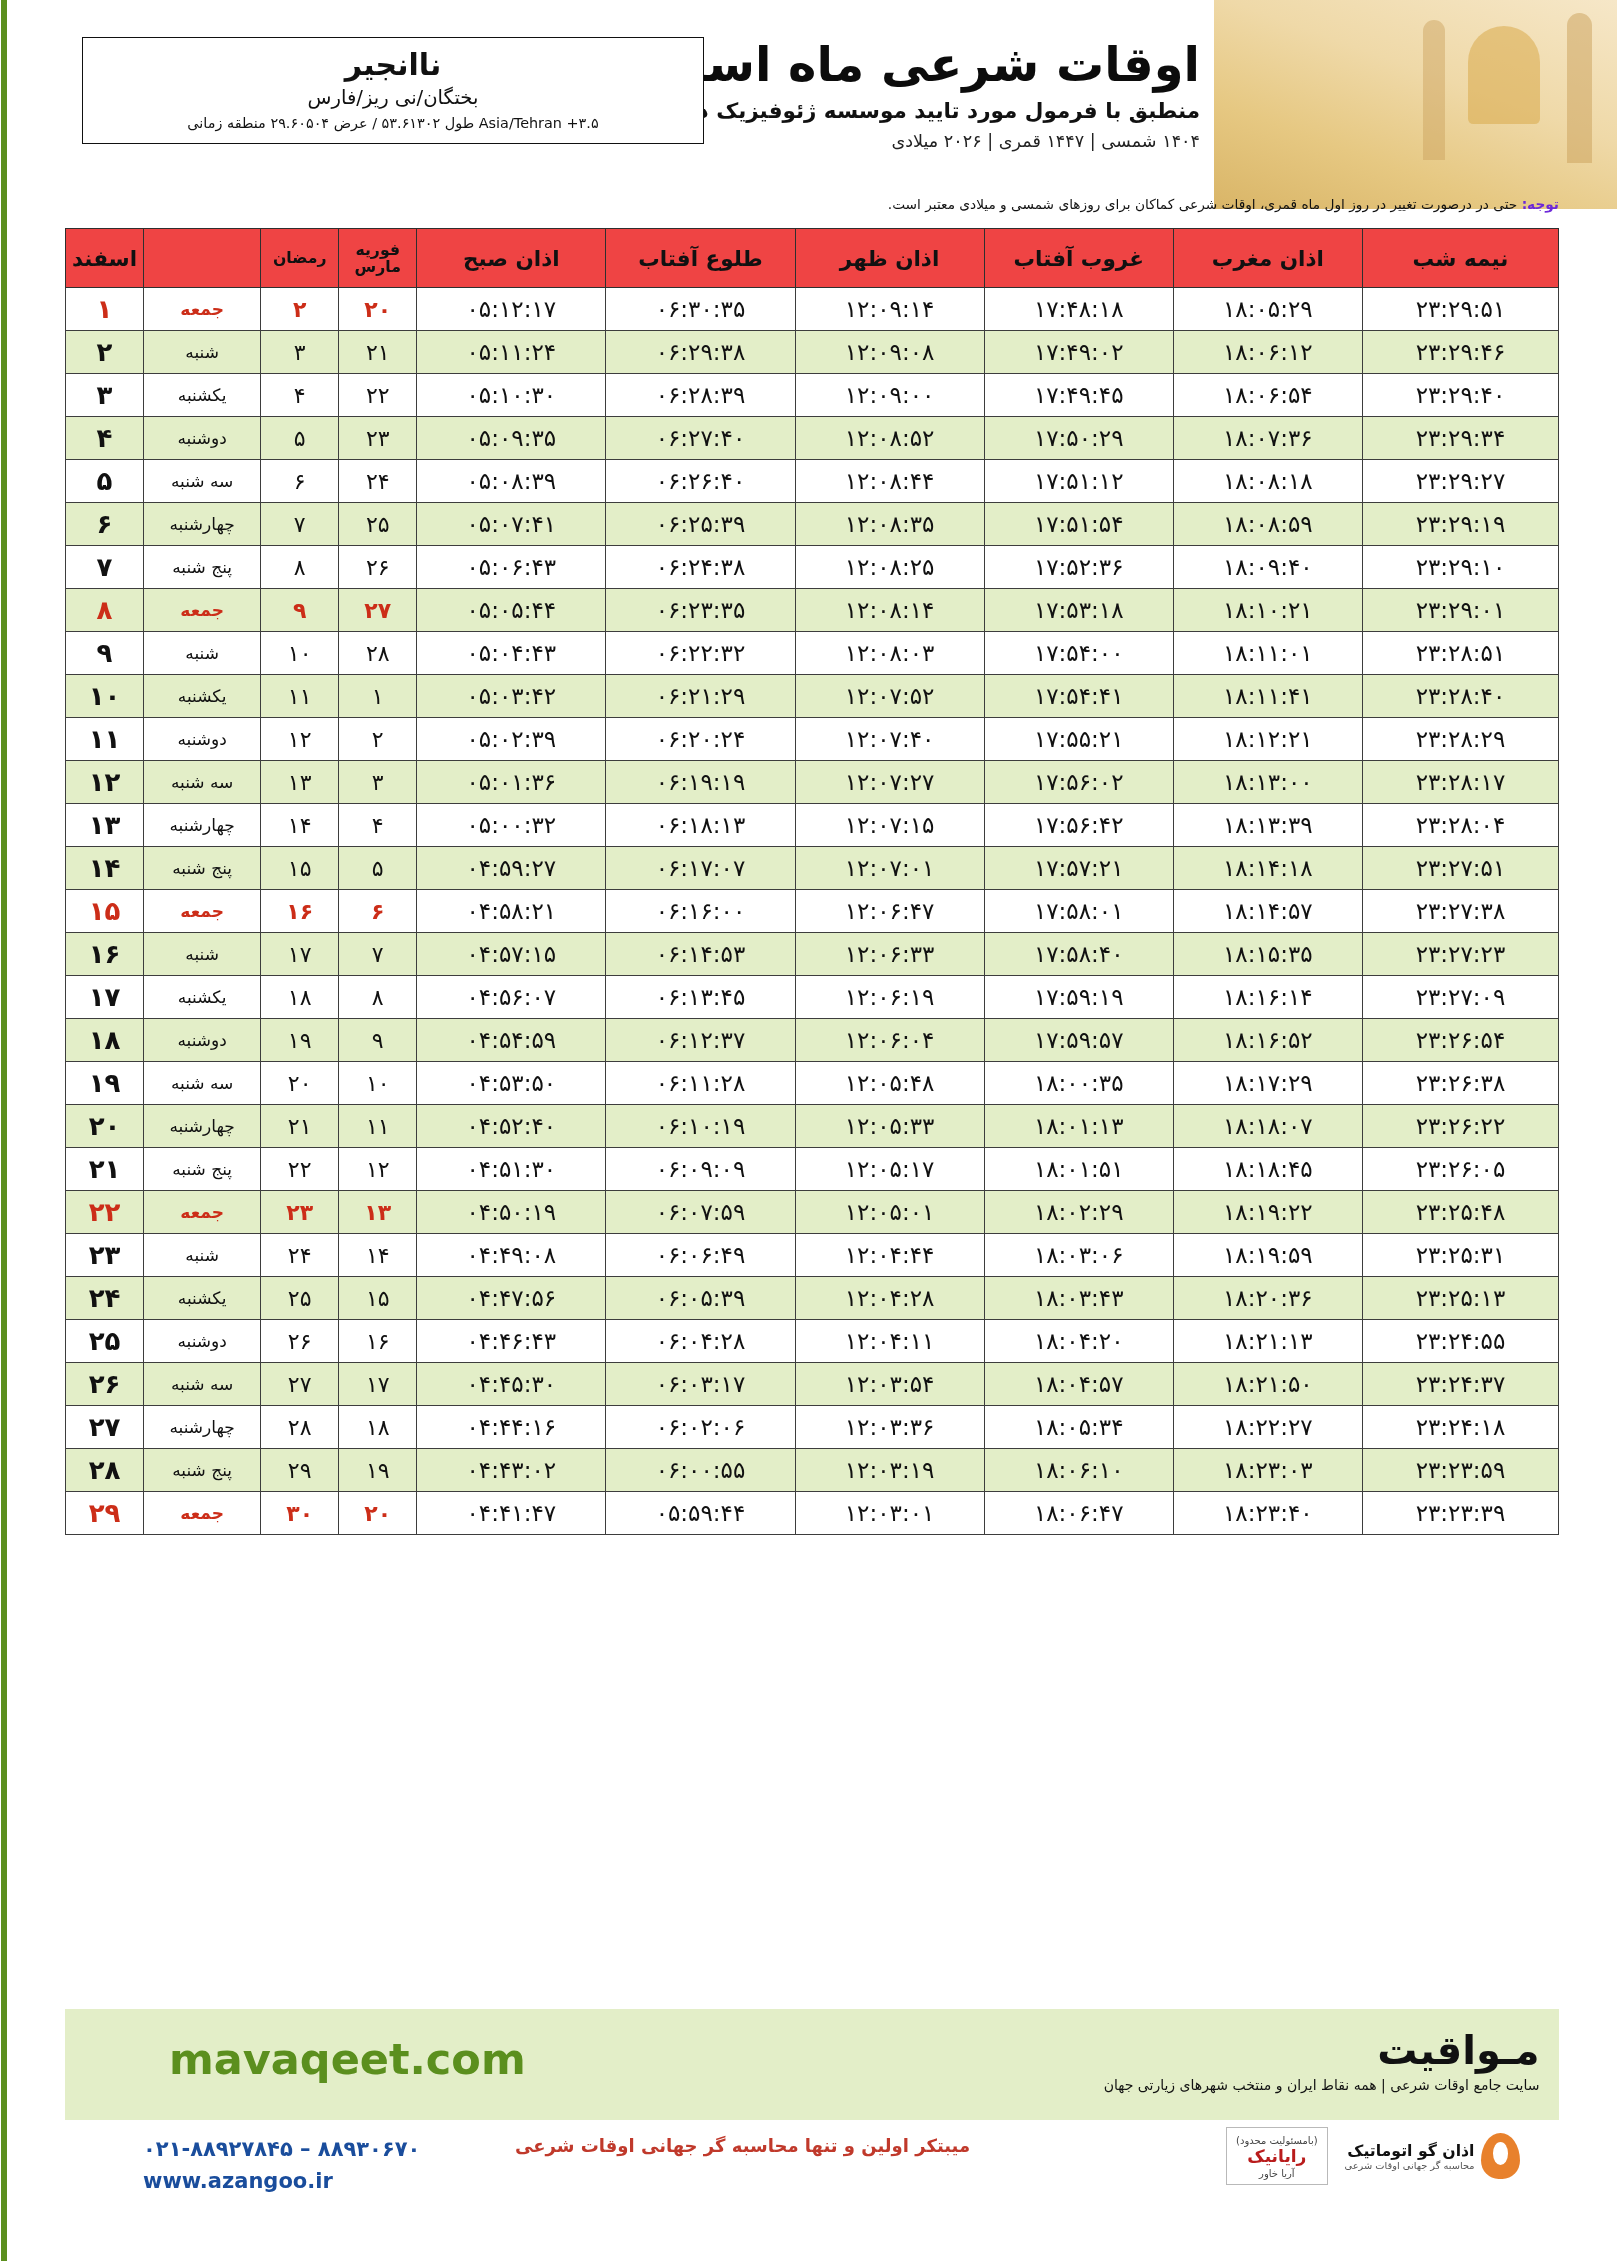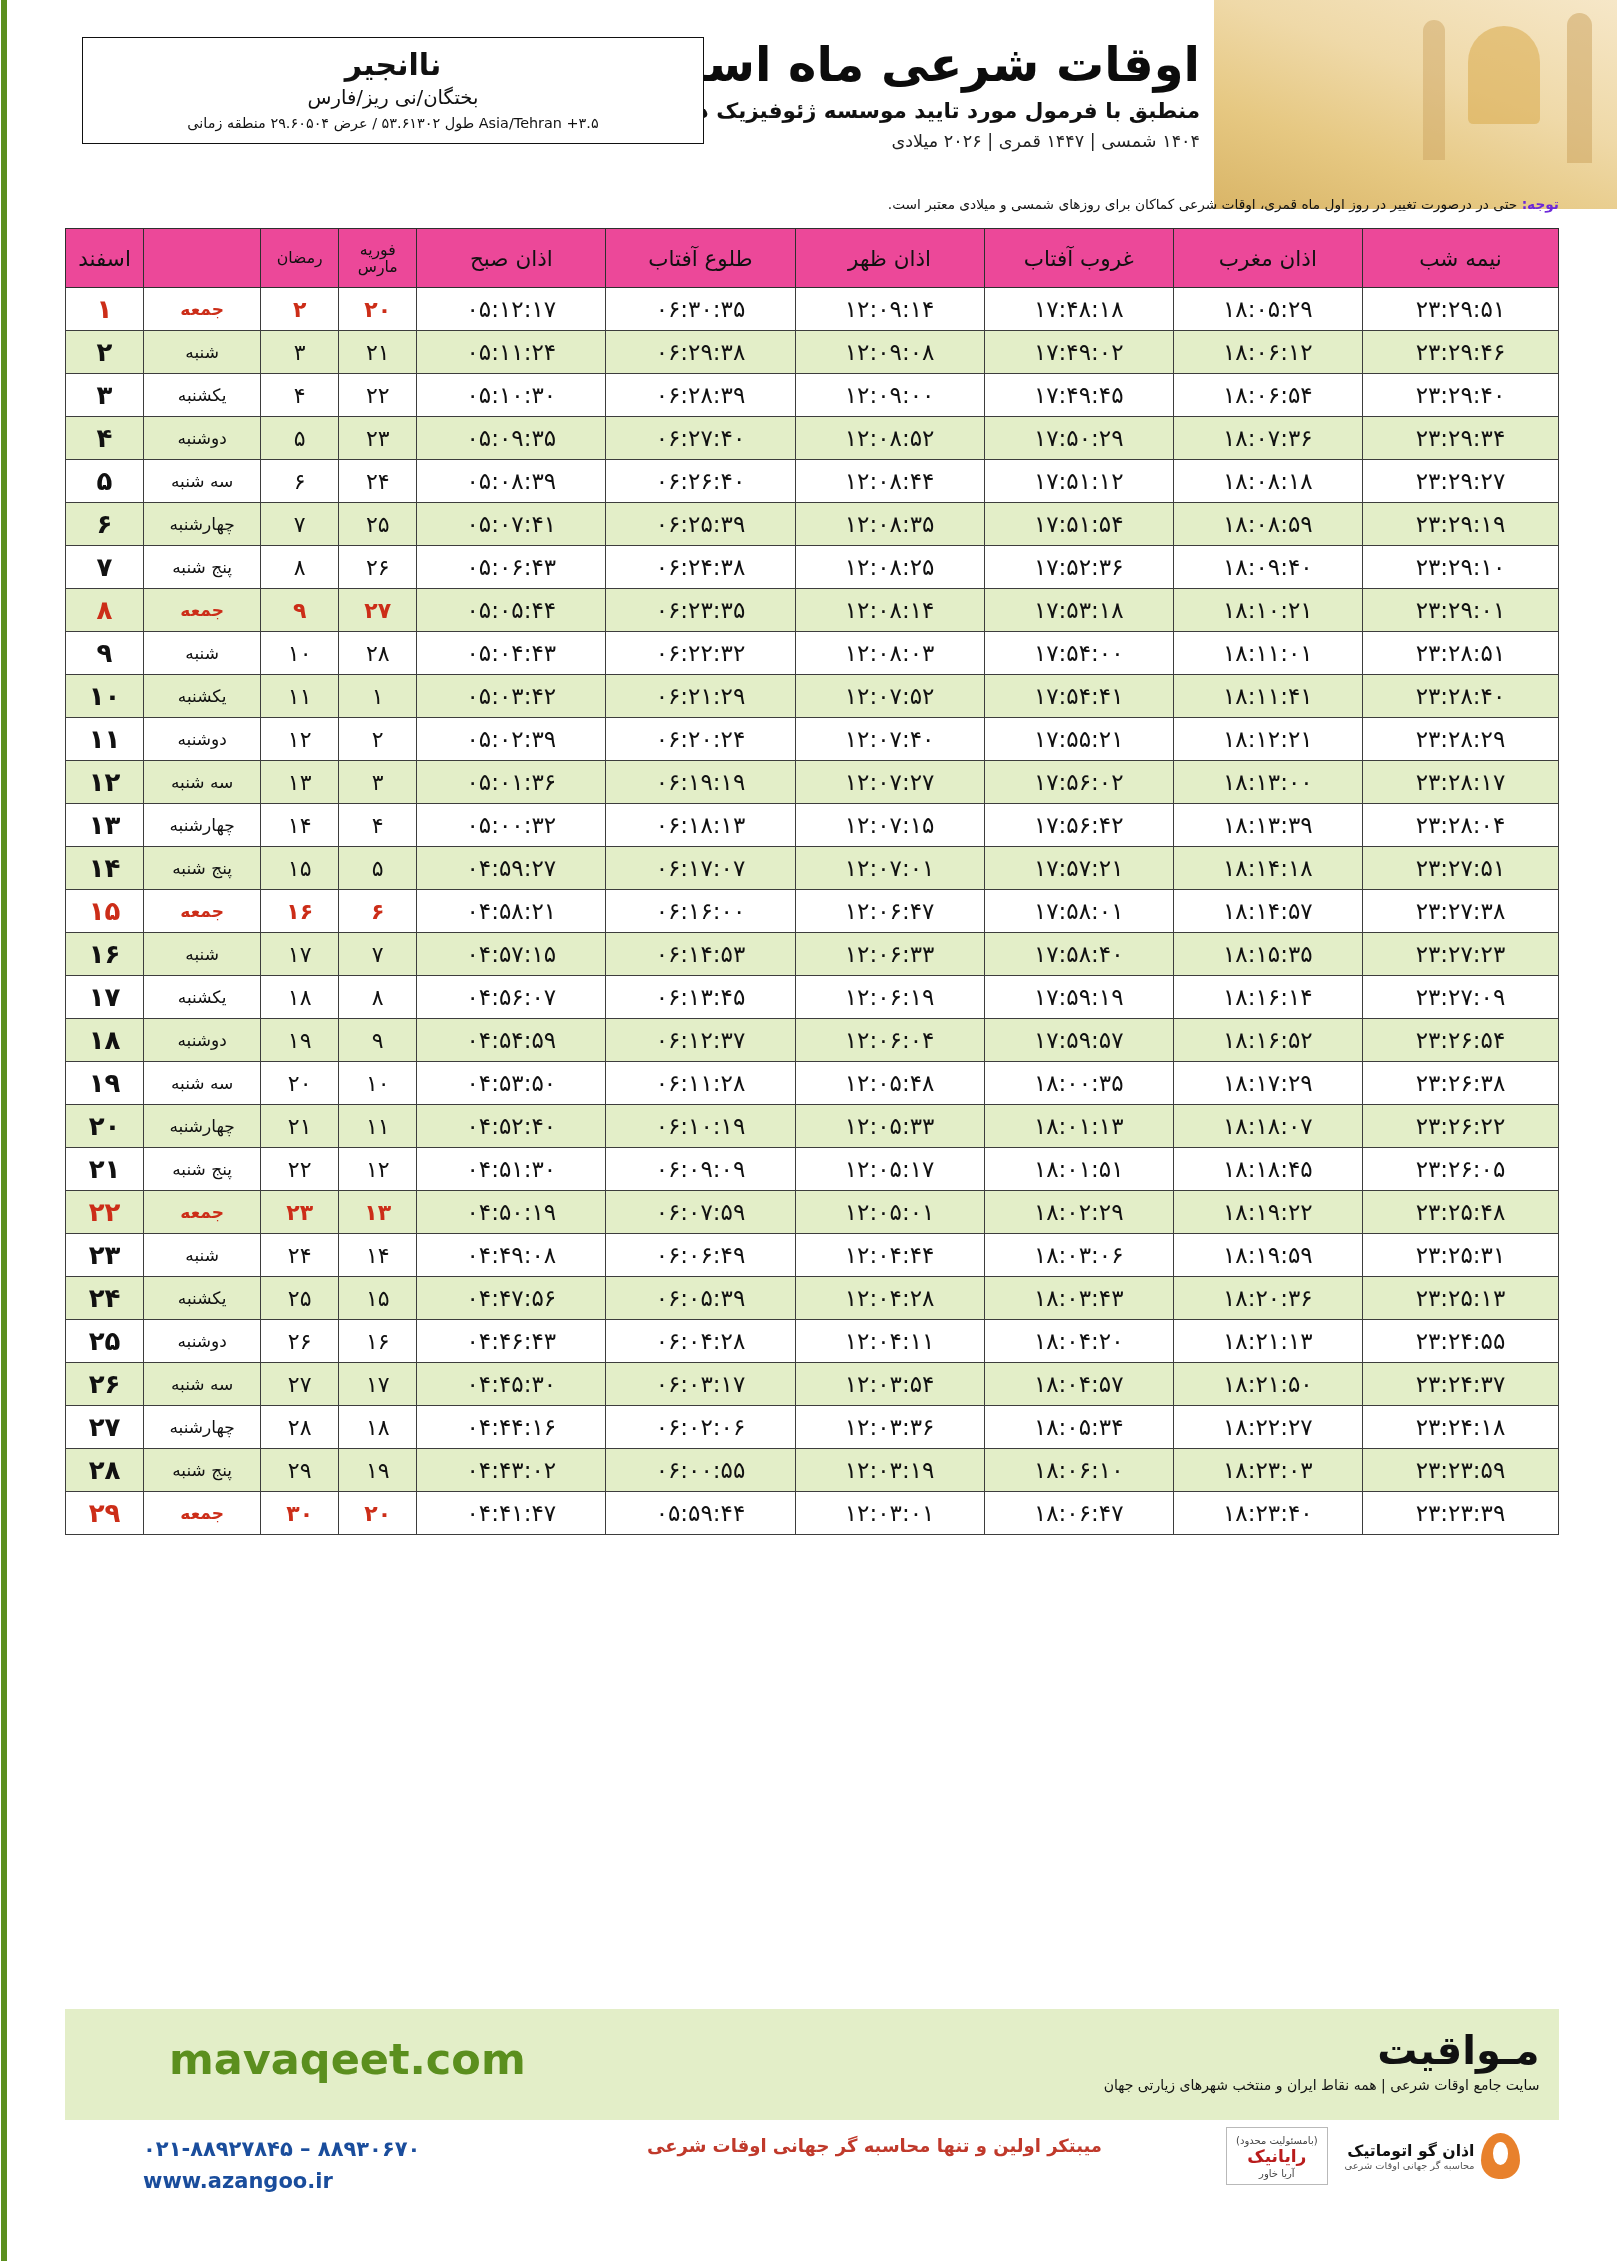--- a/index.html
+++ b/index.html
@@ -61,21 +61,21 @@
   
   .tbl-wrap{
     position:absolute;top:228px;left:65px;width:1494px;
   }
   table{border-collapse:collapse;width:1494px;table-layout:fixed;}
   th,td{
     border:1.3px solid #3d3d3d;text-align:center;vertical-align:middle;
     font-size:23px;color:#111;height:40px;
   }
   thead th{
-    background:#ec4899;color:#111;font-size:21.5px;font-weight:normal;height:56px;
+    background:#ef4444;color:#111;font-size:21.5px;font-weight:bold;height:56px;
     border-color:#2f2f2f;
   }
   thead th.small{font-size:15.7px;line-height:1.1;}
   tbody tr.odd td{background:#ffffff;}
   tbody tr.even td{background:#e3eec8;}
   td.daynum{font-size:26px;font-weight:bold;}
   td.weekday{font-size:17px;}
   td.hijri,td.greg{font-size:22px;}
   tr.friday td.daynum,tr.friday td.weekday,tr.friday td.hijri,tr.friday td.greg{
     color:#cc2d18;font-weight:bold;
@@ -104,21 +104,21 @@
   .brand-fa{font-size:40px;font-weight:bold;color:#111;letter-spacing:2.6px;}
   .brand-tag{font-size:14px;color:#111;margin-top:3.9px;}
   .site-url{
     position:absolute;left:104px;top:25px;font-size:43px;color:#5b8f1e;font-weight:bold;
     direction:ltr;
   }
   .footer-bot{
     position:relative;height:85px;background:#ffffff;
   }
   .fb-text{
-    position:absolute;right:457px;top:11.7px;text-align:right;width:587px;
+    position:absolute;right:457px;top:11.7px;text-align:left;width:587px;
     font-size:18px;color:#c0392b;line-height:1.5;font-weight:bold;
   }
   .fb-phone{
     position:absolute;left:78px;top:14.4px;text-align:left;direction:ltr;
     font-size:21px;color:#1a4d9c;font-weight:bold;line-height:1.5;
   }
   .fb-logos{
     position:absolute;right:39px;top:6.5px;display:flex;gap:17px;align-items:center;
   }
   .logo-box{

